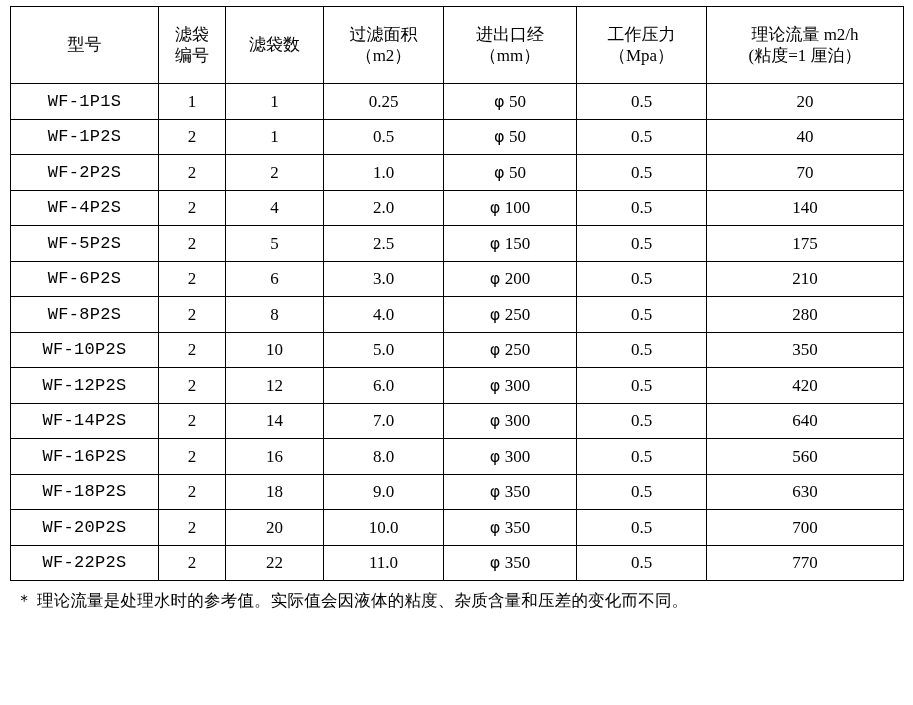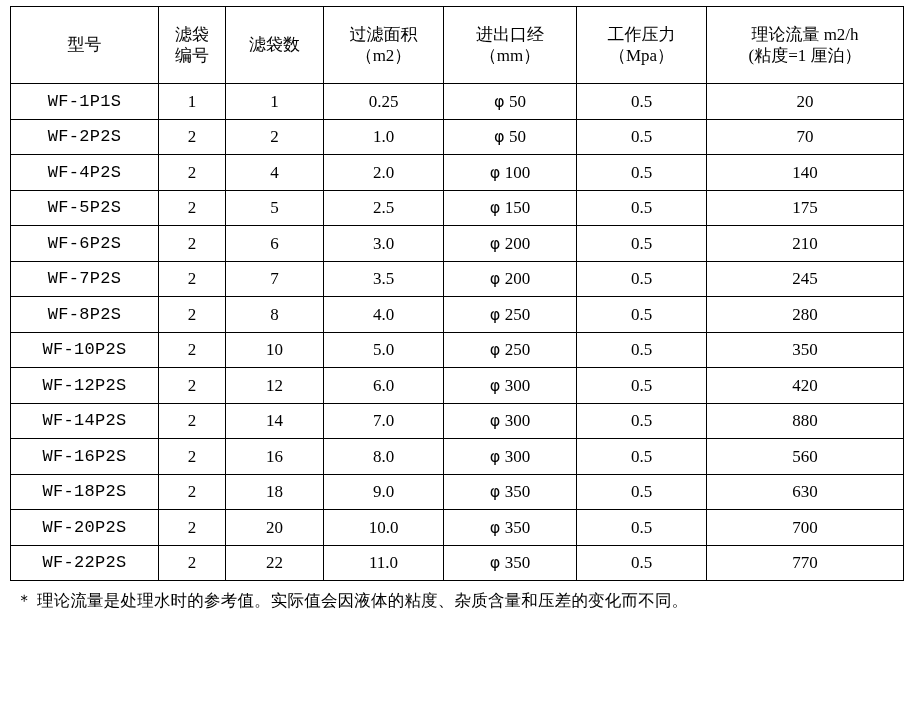--- a/index.html
+++ b/index.html
@@ -113,20 +113,29 @@
         <tr>
           <td class="model-cell">WF-1P1S</td>
           <td class="">1</td>
           <td class="">1</td>
           <td class="">0.25</td>
           <td><span class="phi">φ</span> <span>50</span></td>
           <td>0.5</td>
           <td>20</td>
         </tr>
         <tr>
+          <td class="model-cell">WF-1P2S</td>
+          <td class="">2</td>
+          <td class="">1</td>
+          <td class="">0.5</td>
+          <td><span class="phi">φ</span> <span>50</span></td>
+          <td>0.5</td>
+          <td>40</td>
+        </tr>
+        <tr>
           <td class="model-cell">WF-2P2S</td>
           <td class="">2</td>
           <td class="">2</td>
           <td class="">1.0</td>
           <td><span class="phi">φ</span> <span>50</span></td>
           <td>0.5</td>
           <td>70</td>
         </tr>
         <tr>
           <td class="model-cell">WF-4P2S</td>
@@ -149,29 +158,20 @@
         <tr>
           <td class="model-cell">WF-6P2S</td>
           <td class="">2</td>
           <td class="">6</td>
           <td class="">3.0</td>
           <td><span class="phi">φ</span> <span>200</span></td>
           <td>0.5</td>
           <td>210</td>
         </tr>
         <tr>
-          <td class="model-cell">WF-7P2S</td>
-          <td class="">2</td>
-          <td class="">7</td>
-          <td class="">3.5</td>
-          <td><span class="phi">φ</span> <span>200</span></td>
-          <td>0.5</td>
-          <td>245</td>
-        </tr>
-        <tr>
           <td class="model-cell">WF-8P2S</td>
           <td class="">2</td>
           <td class="">8</td>
           <td class="">4.0</td>
           <td><span class="phi">φ</span> <span>250</span></td>
           <td>0.5</td>
           <td>280</td>
         </tr>
         <tr>
           <td class="model-cell">WF-10P2S</td>
@@ -191,21 +191,21 @@
           <td>0.5</td>
           <td>420</td>
         </tr>
         <tr>
           <td class="model-cell">WF-14P2S</td>
           <td class="">2</td>
           <td class="">14</td>
           <td class="">7.0</td>
           <td><span class="phi">φ</span> <span>300</span></td>
           <td>0.5</td>
-          <td>880</td>
+          <td>640</td>
         </tr>
         <tr>
           <td class="model-cell">WF-16P2S</td>
           <td class="">2</td>
           <td class="">16</td>
           <td class="">8.0</td>
           <td><span class="phi">φ</span> <span>300</span></td>
           <td>0.5</td>
           <td>560</td>
         </tr>

